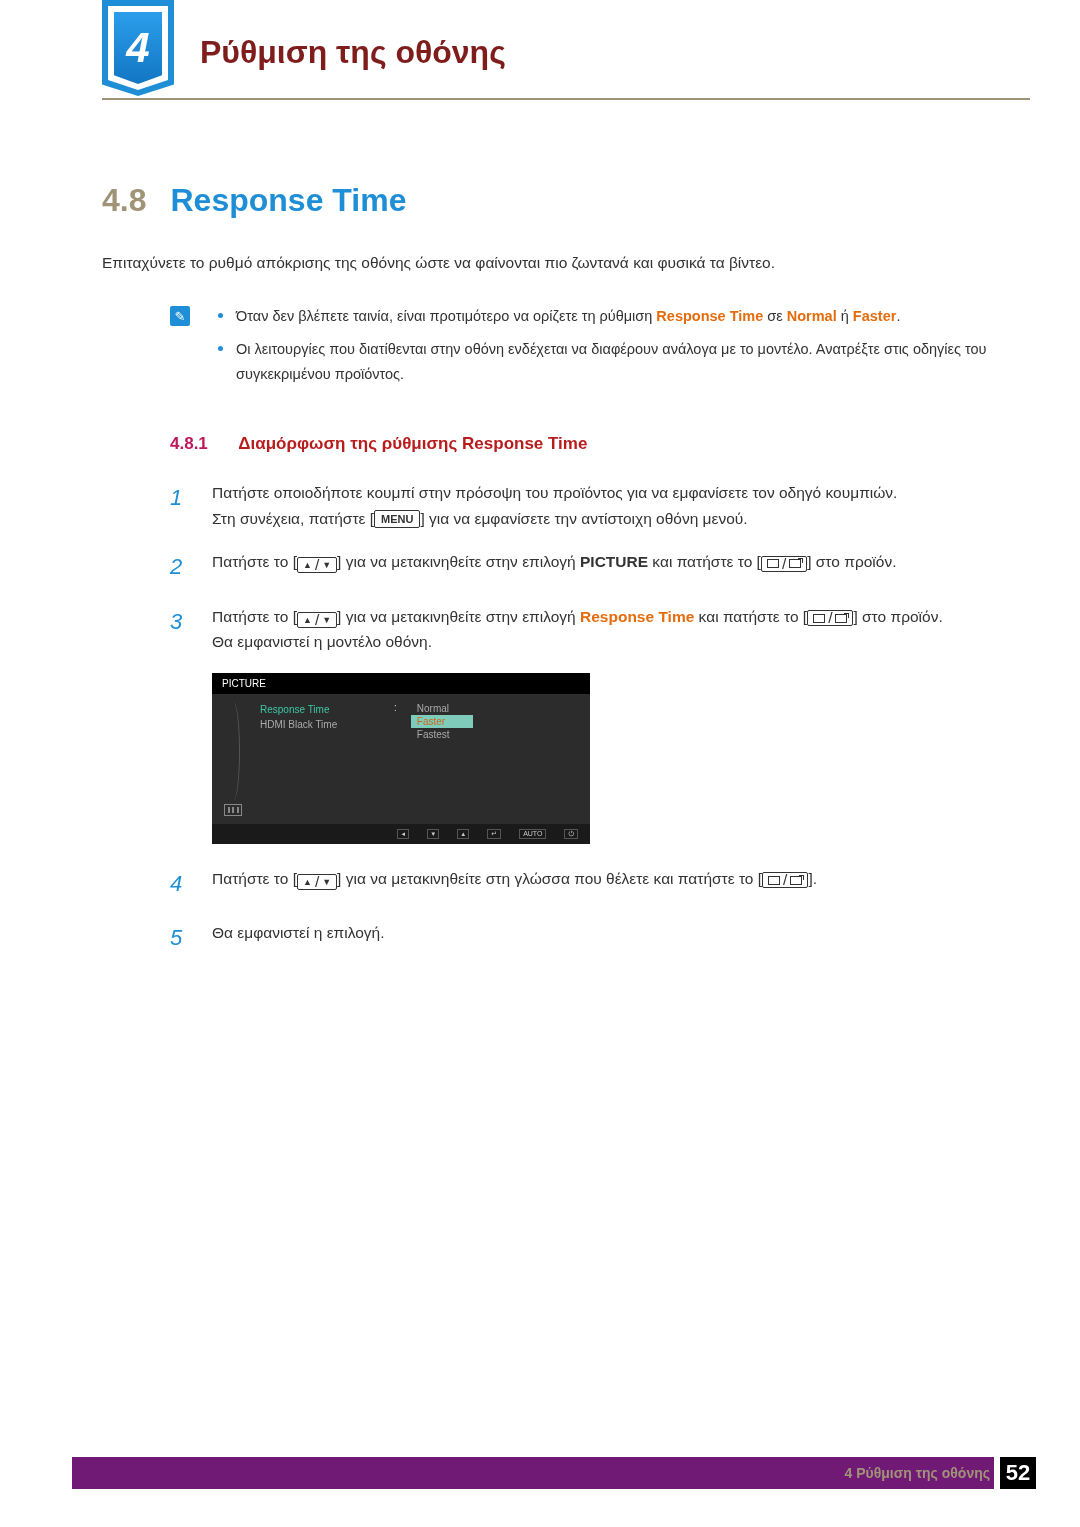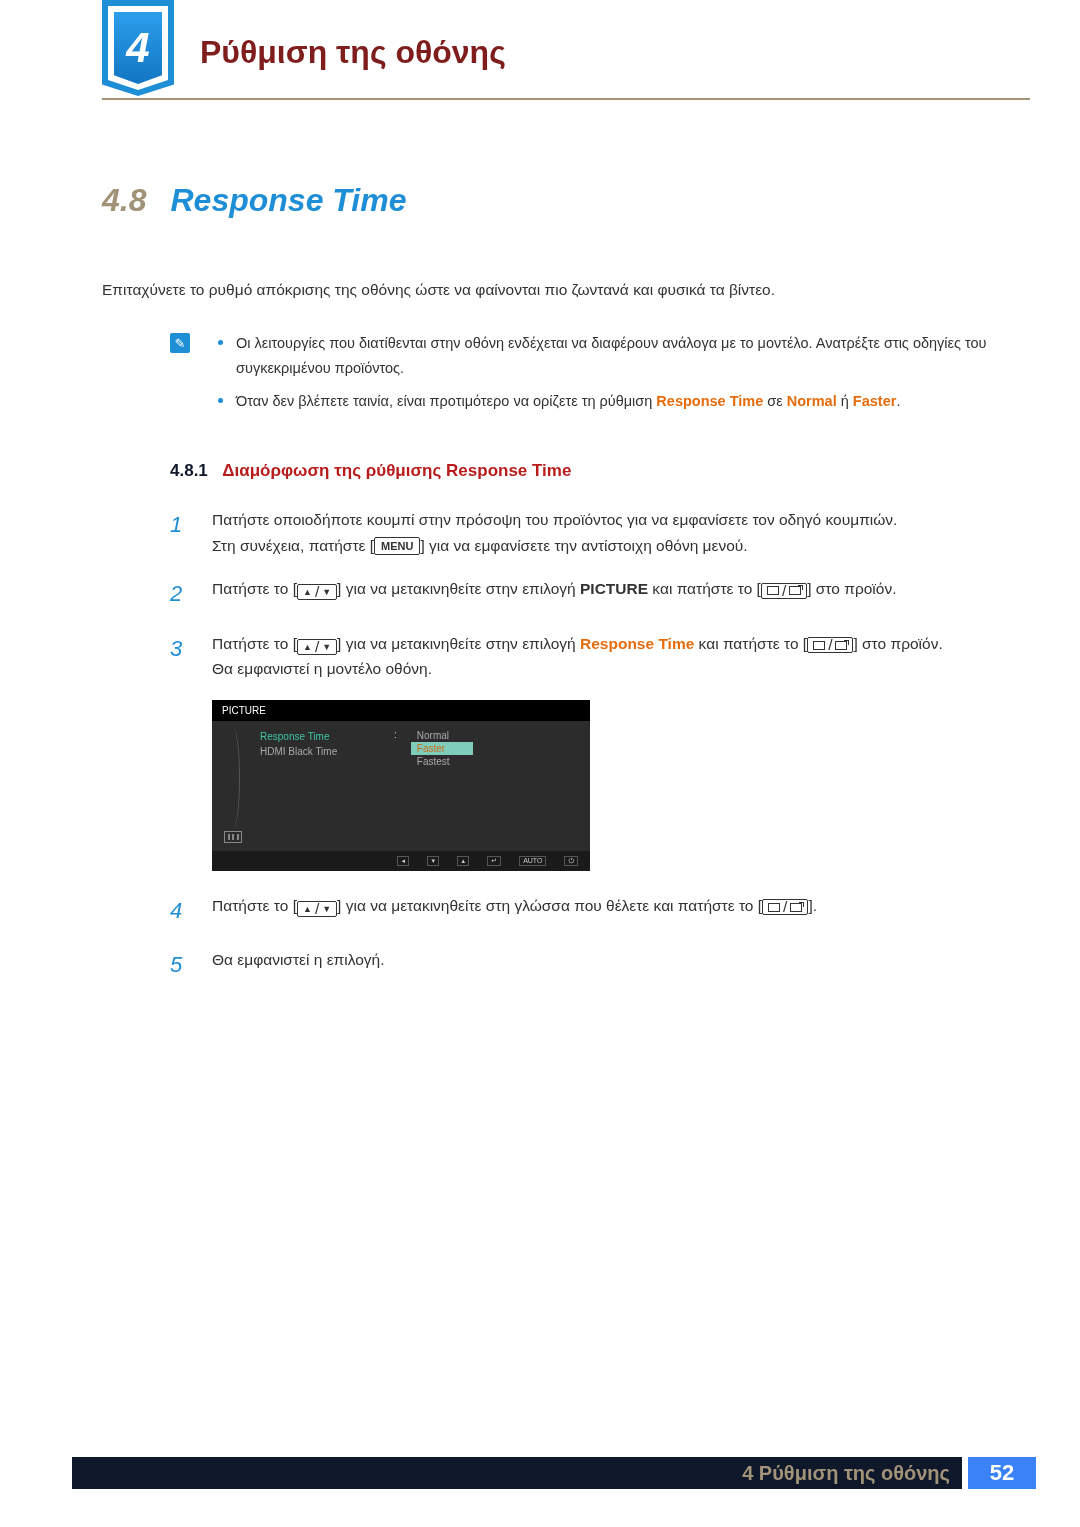--- a/index.html
+++ b/index.html
@@ -73,35 +73,35 @@
     color: #7f1d1d;
   }
 
   .content {
     position: absolute;
     left: 102px;
     top: 182px;
     right: 70px;
   }
 
-  .h1-row { display: flex; align-items: center; gap: 24px; margin-bottom: 59px; font-style: italic; }
+  .h1-row { display: flex; align-items: center; gap: 24px; margin-bottom: 32px; }
   .h1-num { font-size: 32px; font-weight: bold; color: #a19378; }
   .h1-title { font-size: 32px; font-weight: bold; color: #1e8fd6; }
 
   .intro { font-size: 15.5px; color: #333; margin-bottom: 30px; line-height: 1.5; }
 
   .note-block { margin-left: 68px; display: flex; gap: 28px; margin-bottom: 40px; }
   .note-icon { width: 20px; height: 20px; background: #1e8fd6; color: #fff; display: inline-flex; align-items: center; justify-content: center; font-size: 13px; border-radius: 2px; flex-shrink: 0; margin-top: 2px;}
   .note-list { list-style: none; font-size: 14.5px; line-height: 1.7; color: #333; }
   .note-list li { position: relative; padding-left: 18px; margin-bottom: 8px;}
   .note-list li::before { content: ""; position: absolute; left: 0; top: 9px; width: 5px; height: 5px; background: #1e8fd6; border-radius: 50%; }
   .bold-orange { color: #e56c0c; font-weight: bold; }
 
   .h2-row { margin-left: 68px; margin-bottom: 26px; }
-  .h2-num { font-size: 17px; font-weight: bold; color: #0f172a; margin-right: 10px;}
+  .h2-num { font-size: 17px; font-weight: bold; color: #be185d; margin-right: 26px;}
   .h2-title { font-size: 17px; font-weight: bold; color: #b91c1c; }
 
   .step { display: flex; gap: 22px; margin-left: 68px; margin-bottom: 18px; font-size: 15.5px; line-height: 1.65;}
   .step-num { font-size: 22px; font-style: italic; color: #1e8fd6; width: 20px; flex-shrink: 0; }
   .step-body { flex: 1; color: #333; }
   .step-body .sub { }
   .inline-key {
     display: inline-block;
     border: 1px solid #333;
     border-radius: 2px;
@@ -161,22 +161,22 @@
   
   .footer {
     position: absolute;
     bottom: 38px;
     left: 72px;
     right: 44px;
     height: 32px;
     display: flex;
     align-items: stretch;
   }
-  .footer-bar { flex: 1; background: #0f172a; display: flex; align-items: center; justify-content: flex-end; padding-right: 12px; color: #a19378; font-weight: bold; font-size: 20px;}
-  .footer-page { width: 68px; background: #3b82f6; color: #fff; font-size: 22px; font-weight: bold; display: flex; align-items: center; justify-content: center; margin-left: 6px;}
+  .footer-bar { flex: 1; background: #701a75; display: flex; align-items: center; justify-content: flex-end; padding-right: 4px; color: #a19378; font-weight: bold; font-size: 14px;}
+  .footer-page { width: 36px; background: #000000; color: #fff; font-size: 22px; font-weight: bold; display: flex; align-items: center; justify-content: center; margin-left: 6px;}
   .footer-accent {
     position: absolute;
     left: 72px;
     bottom: 38px;
     width: 30px;
     height: 32px;
     background: #1e8fd6;
   }
 </style>
 </head>
@@ -193,24 +193,24 @@
   <div class="h1-row">
     <span class="h1-num">4.8</span>
     <span class="h1-title">Response Time</span>
   </div>
 
   <p class="intro">Επιταχύνετε το ρυθμό απόκρισης της οθόνης ώστε να φαίνονται πιο ζωντανά και φυσικά τα βίντεο.</p>
 
   <div class="note-block">
     <span class="note-icon">✎</span>
     <ul class="note-list">
-      <li>Οι λειτουργίες που διατίθενται στην οθόνη ενδέχεται να διαφέρουν ανάλογα με το μοντέλο. Ανατρέξτε στις οδηγίες του συγκεκριμένου προϊόντος.</li>
       <li>
         <span>Όταν δεν βλέπετε ταινία, είναι προτιμότερο να ορίζετε τη ρύθμιση </span><span class="bold-orange">Response Time</span><span> σε </span><span class="bold-orange">Normal</span><span> ή </span><span class="bold-orange">Faster</span><span>.</span>
       </li>
+      <li>Οι λειτουργίες που διατίθενται στην οθόνη ενδέχεται να διαφέρουν ανάλογα με το μοντέλο. Ανατρέξτε στις οδηγίες του συγκεκριμένου προϊόντος.</li>
     </ul>
   </div>
 
   <div class="h2-row">
     <span class="h2-num">4.8.1</span>
     <span class="h2-title">Διαμόρφωση της ρύθμισης Response Time</span>
   </div>
 
   <div class="step">
     <div class="step-num">1</div>

